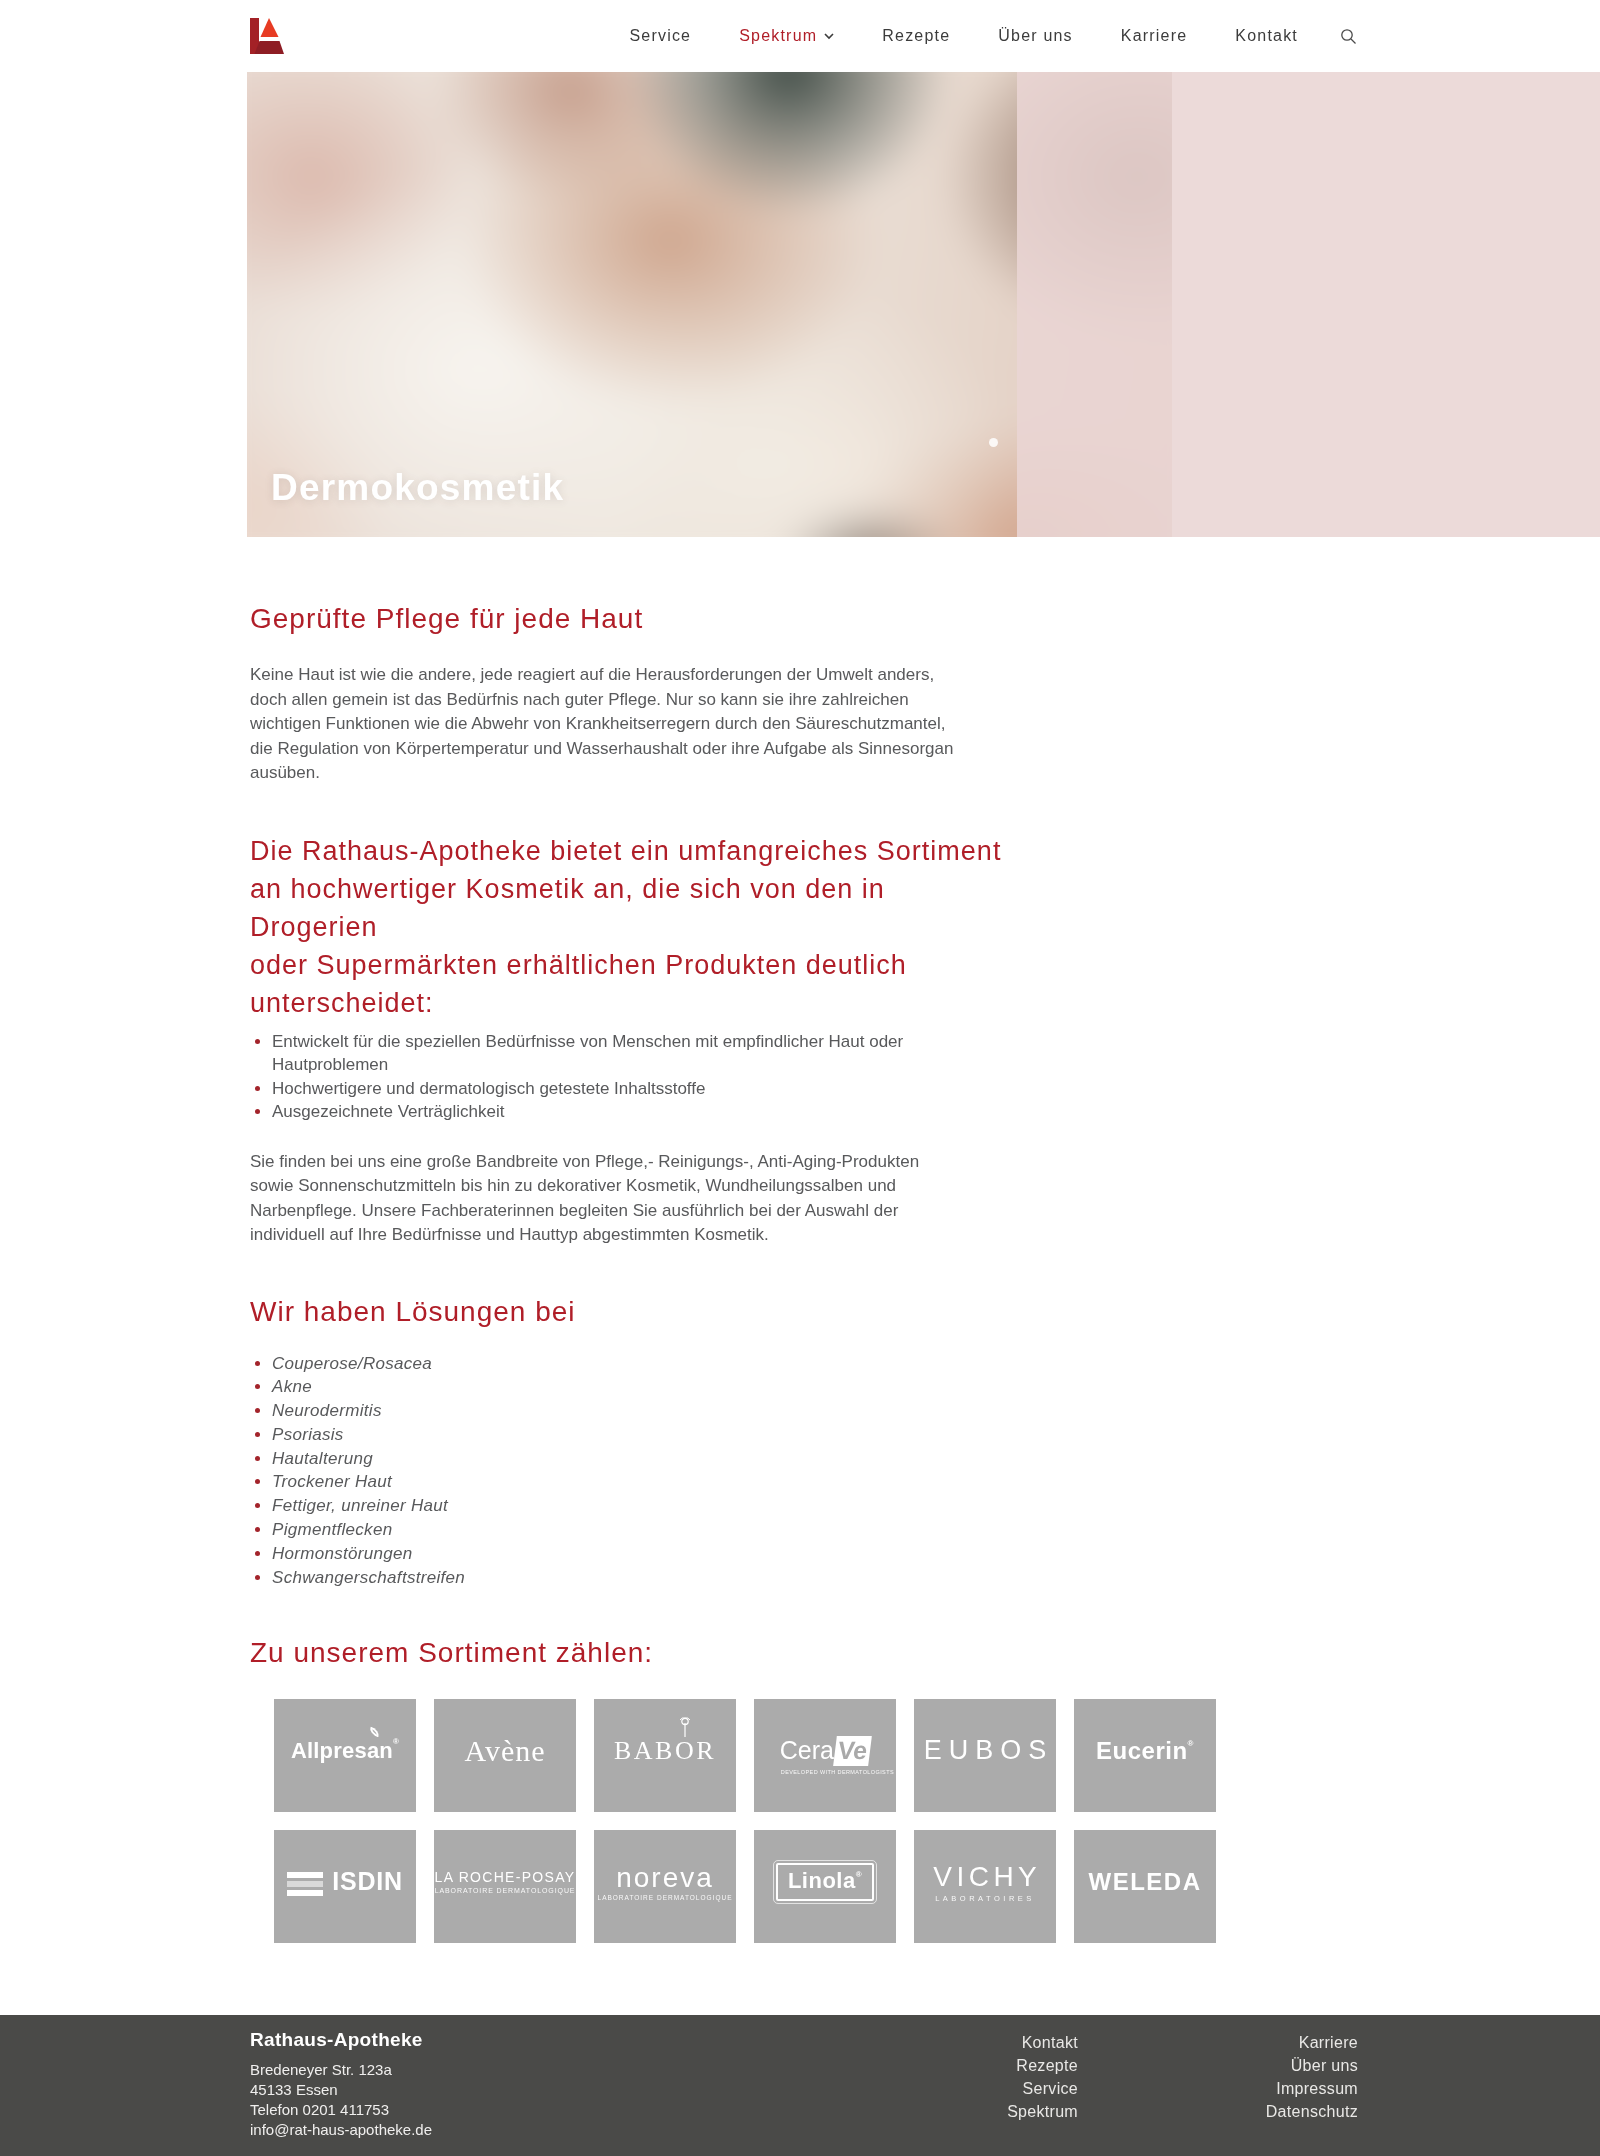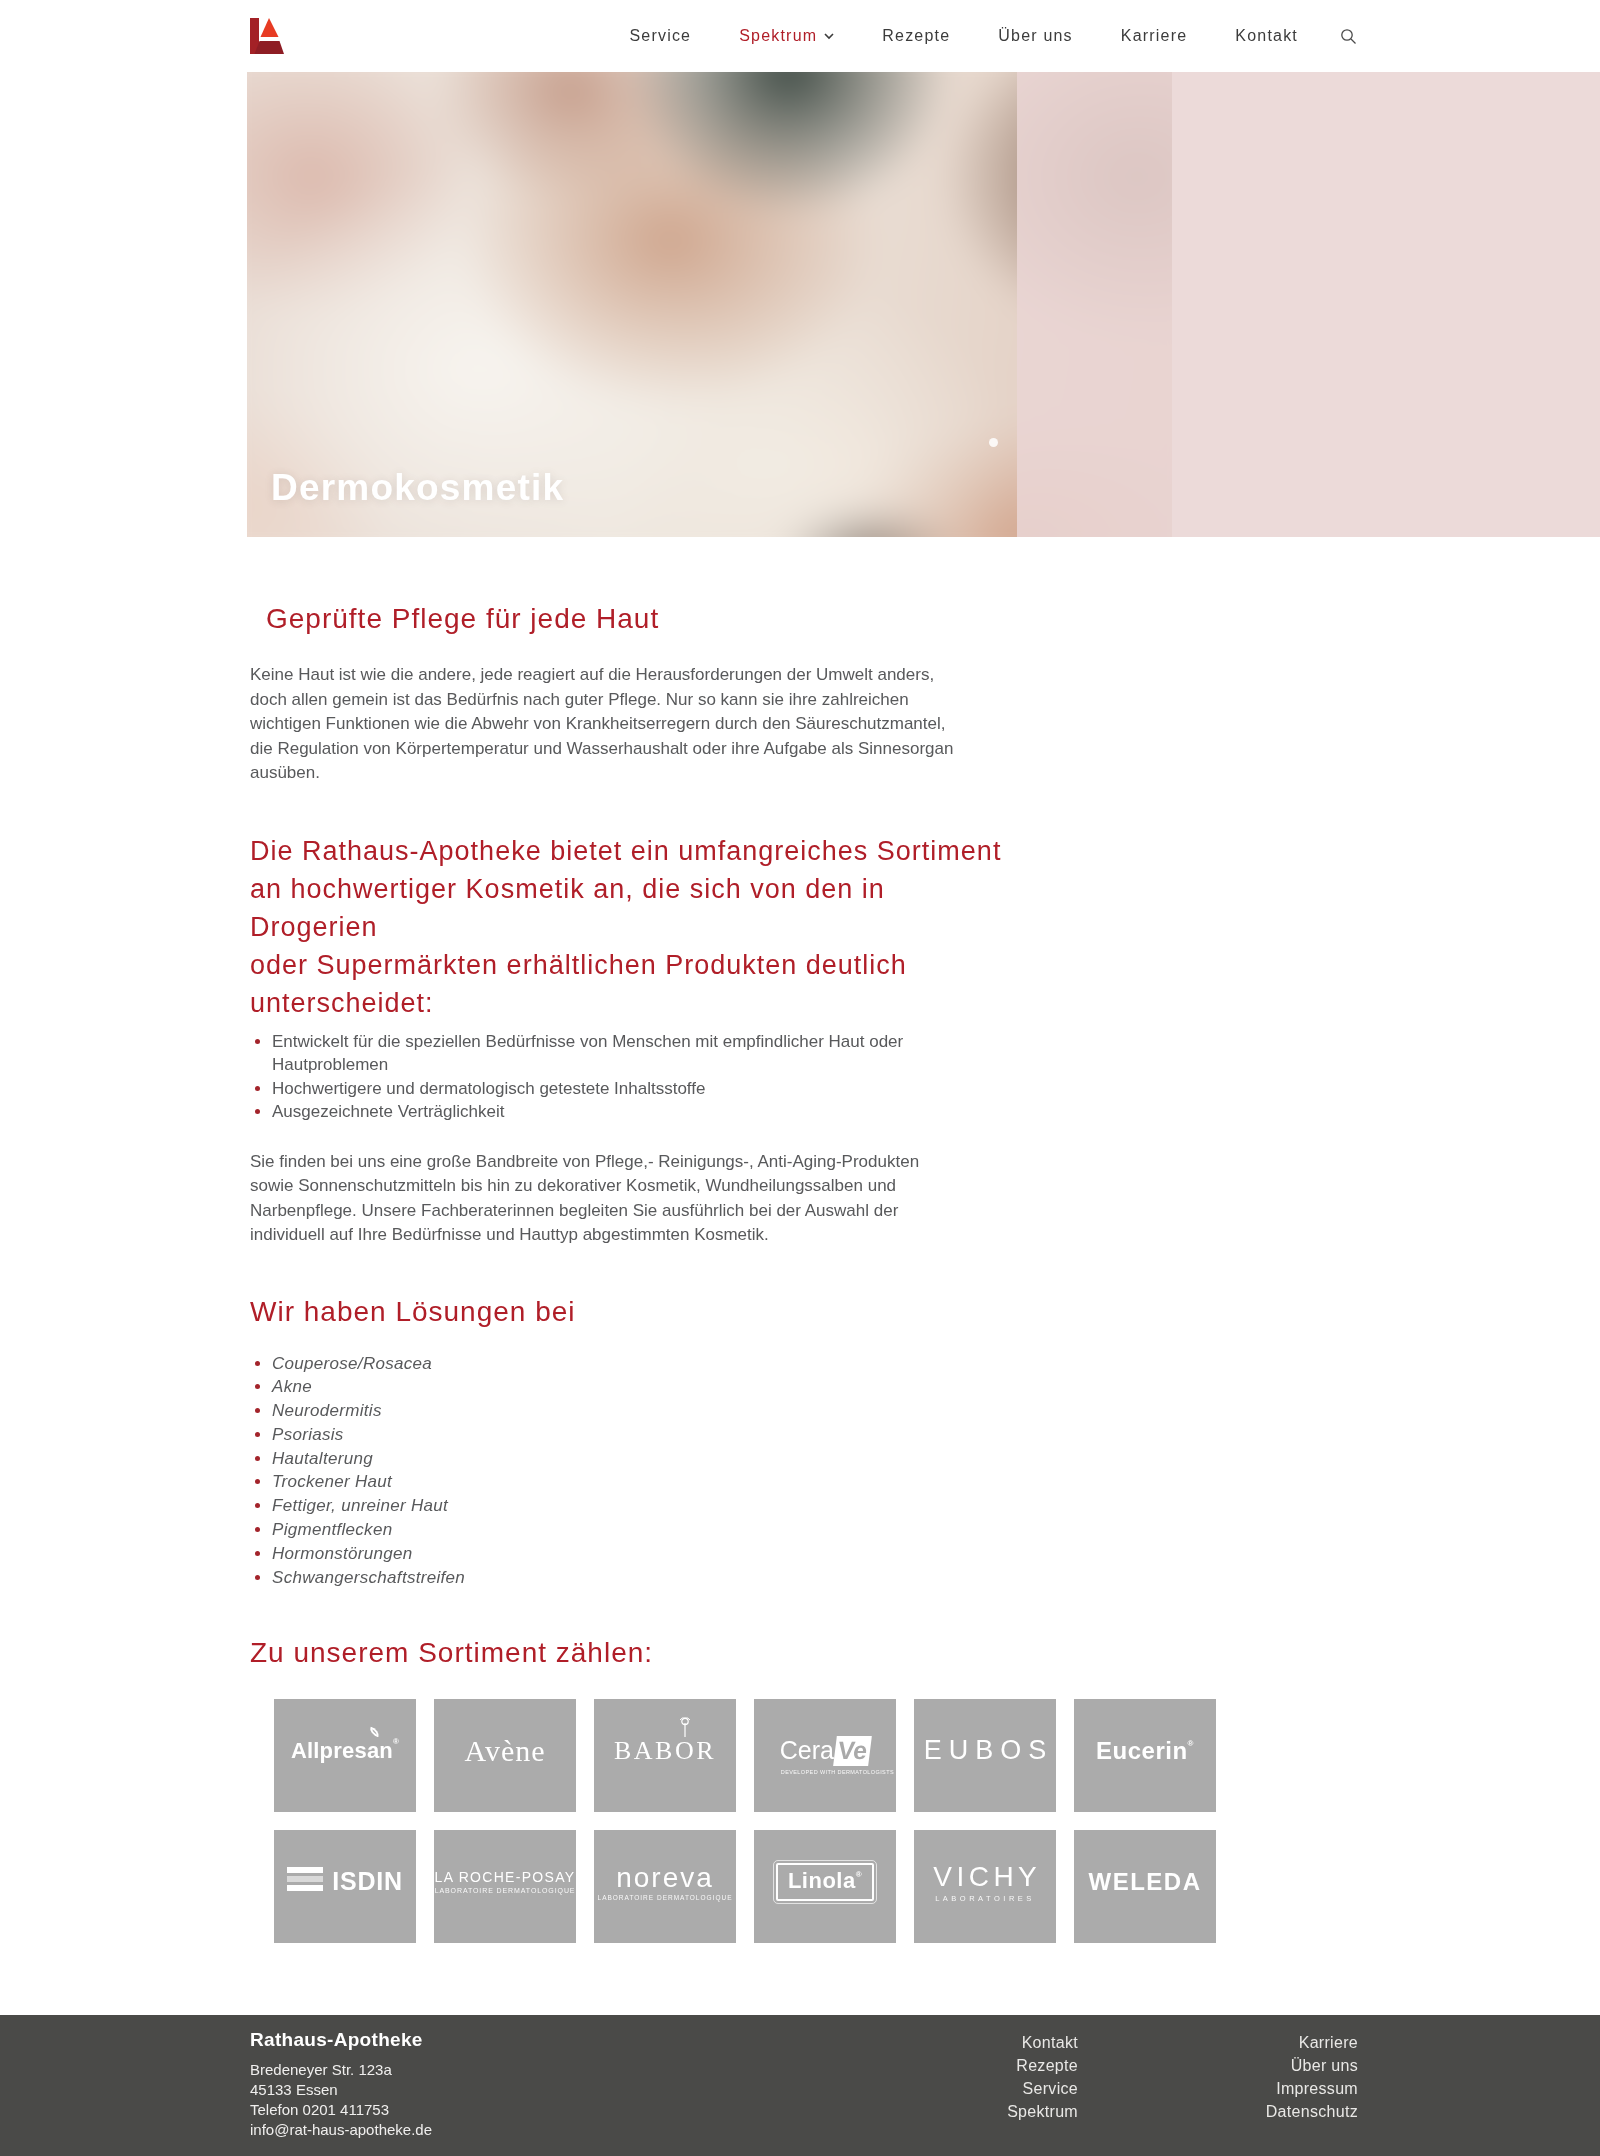--- a/index.html
+++ b/index.html
@@ -55,21 +55,21 @@
     text-shadow:0 1px 8px rgba(90,70,60,0.15);
   }
   
   main { padding:64px 0 0 250px; }
   .red-h {
     color:#b01e28; font-weight:500; margin:0;
     font-size:28px; line-height:36px; letter-spacing:1px;
   }
   h2.sort { font-size:27px; line-height:38px; max-width:760px; margin:46px 0 8px; }
   h2.sort .hline { display:block; }
-  h2.intro { margin:0 16px 26px; }
+  h2.intro { margin:0 0 26px; }
   h2.loesungen { margin:46px 0 22px; }
   h2.marken { margin:46px 0 28px; }
   p.body {
     max-width:705px; margin:0; font-size:17px; line-height:24.5px; color:#58595b;
   }
   p.body.first { margin-bottom:46px; }
   ul.bullets { list-style:none; margin:0; padding:0; max-width:705px; }
   ul.bullets li {
     position:relative; padding-left:22px;
     font-size:17px; line-height:23.5px; color:#58595b;
@@ -106,21 +106,21 @@
   }
   .b-cerave .cap { position:absolute; left:1px; bottom:-9px; font-size:5.5px; letter-spacing:0.4px; white-space:nowrap; }
   .b-eubos { font-size:27px; font-weight:300; letter-spacing:7px; margin-right:-7px; }
   .b-eucerin { text-align:center; }
   .b-eucerin .word { font-weight:700; font-size:24px; letter-spacing:0.5px; }
   .b-eucerin sup { font-size:8px; vertical-align:13px; }
   .b-eucerin .swoosh {
     width:76px; height:9px; background:#fff; margin:3px auto 0;
     clip-path:polygon(0 0,50% 55%,100% 0,100% 30%,50% 100%,0 30%);
   }
-  .b-isdin { display:flex; align-items:flex-start; gap:9px; font-weight:700; font-size:25px; letter-spacing:0.8px; }
+  .b-isdin { display:flex; align-items:flex-end; gap:9px; font-weight:700; font-size:25px; letter-spacing:0.8px; }
   .b-isdin .bars { display:flex; flex-direction:column; gap:3px; }
   .b-isdin .bars i { display:block; width:36px; height:6px; background:#fff; }
   .b-isdin .bars i.mid { opacity:0.55; width:36px; }
   .b-laroche { text-align:right; }
   .b-laroche .rect { width:24px; height:32px; background:#fff; margin:0 auto 6px; }
   .b-laroche .name { display:block; font-size:14px; letter-spacing:1.3px; white-space:nowrap; }
   .b-laroche .cap { font-size:7px; letter-spacing:0.9px; margin-top:2px; white-space:nowrap; }
   .b-linola {
     border:2px solid #fff; outline:1px solid rgba(255,255,255,0.65); outline-offset:2px;
     border-radius:2px; padding:3px 10px 5px; font-weight:700; font-size:22px; letter-spacing:0.5px;

